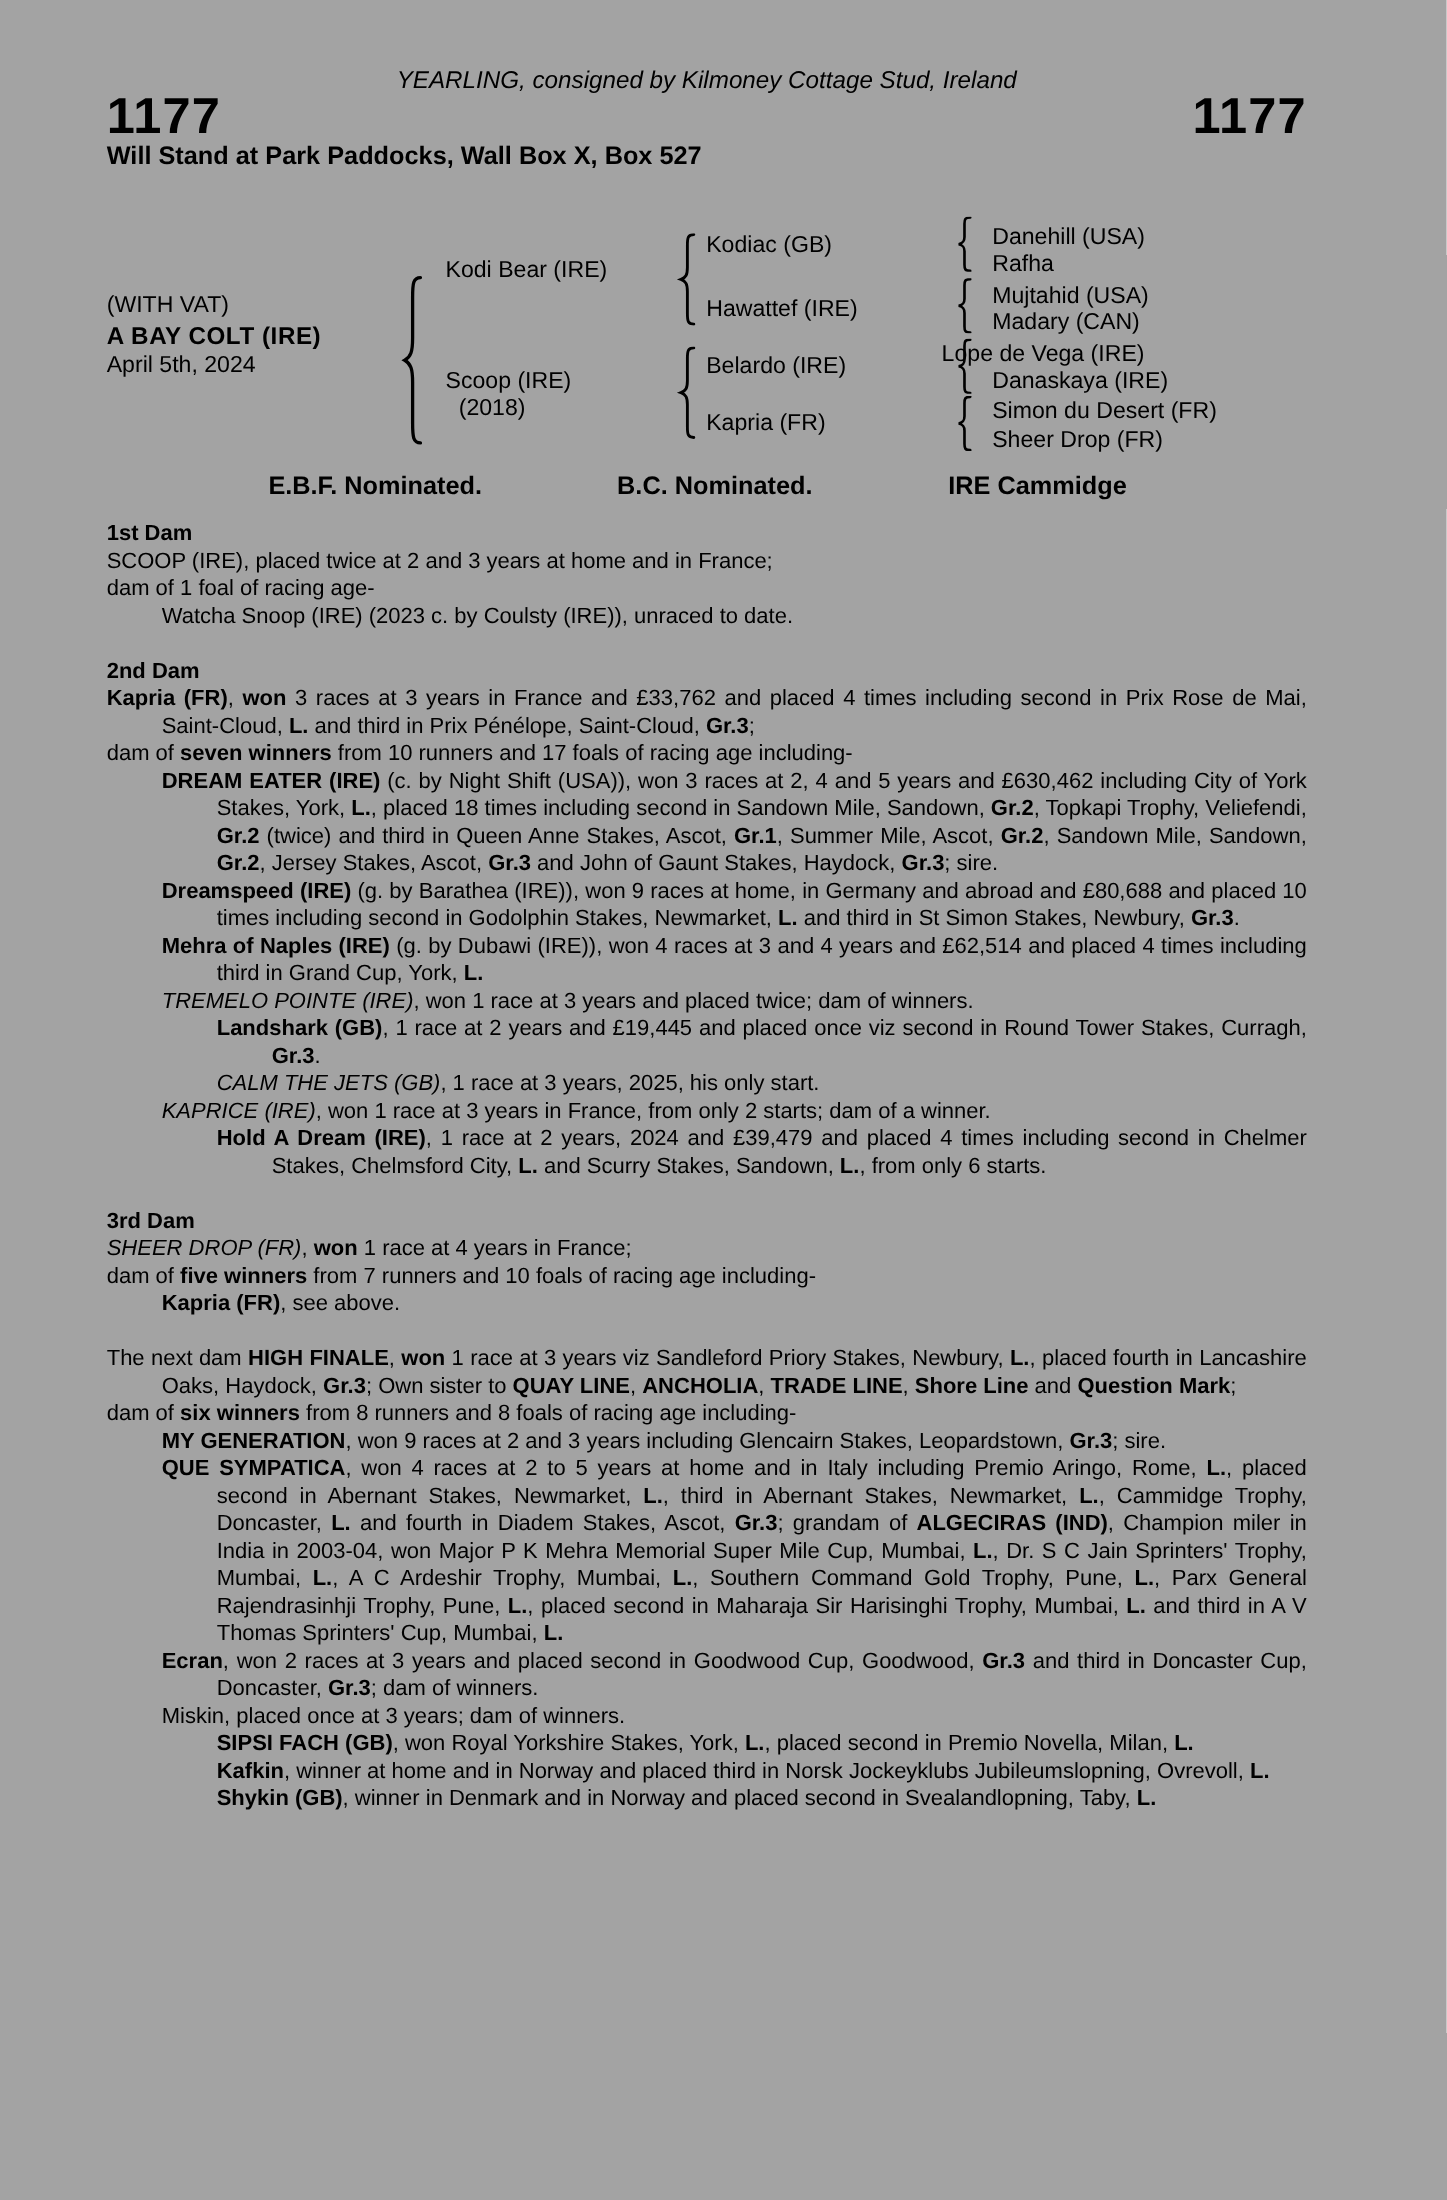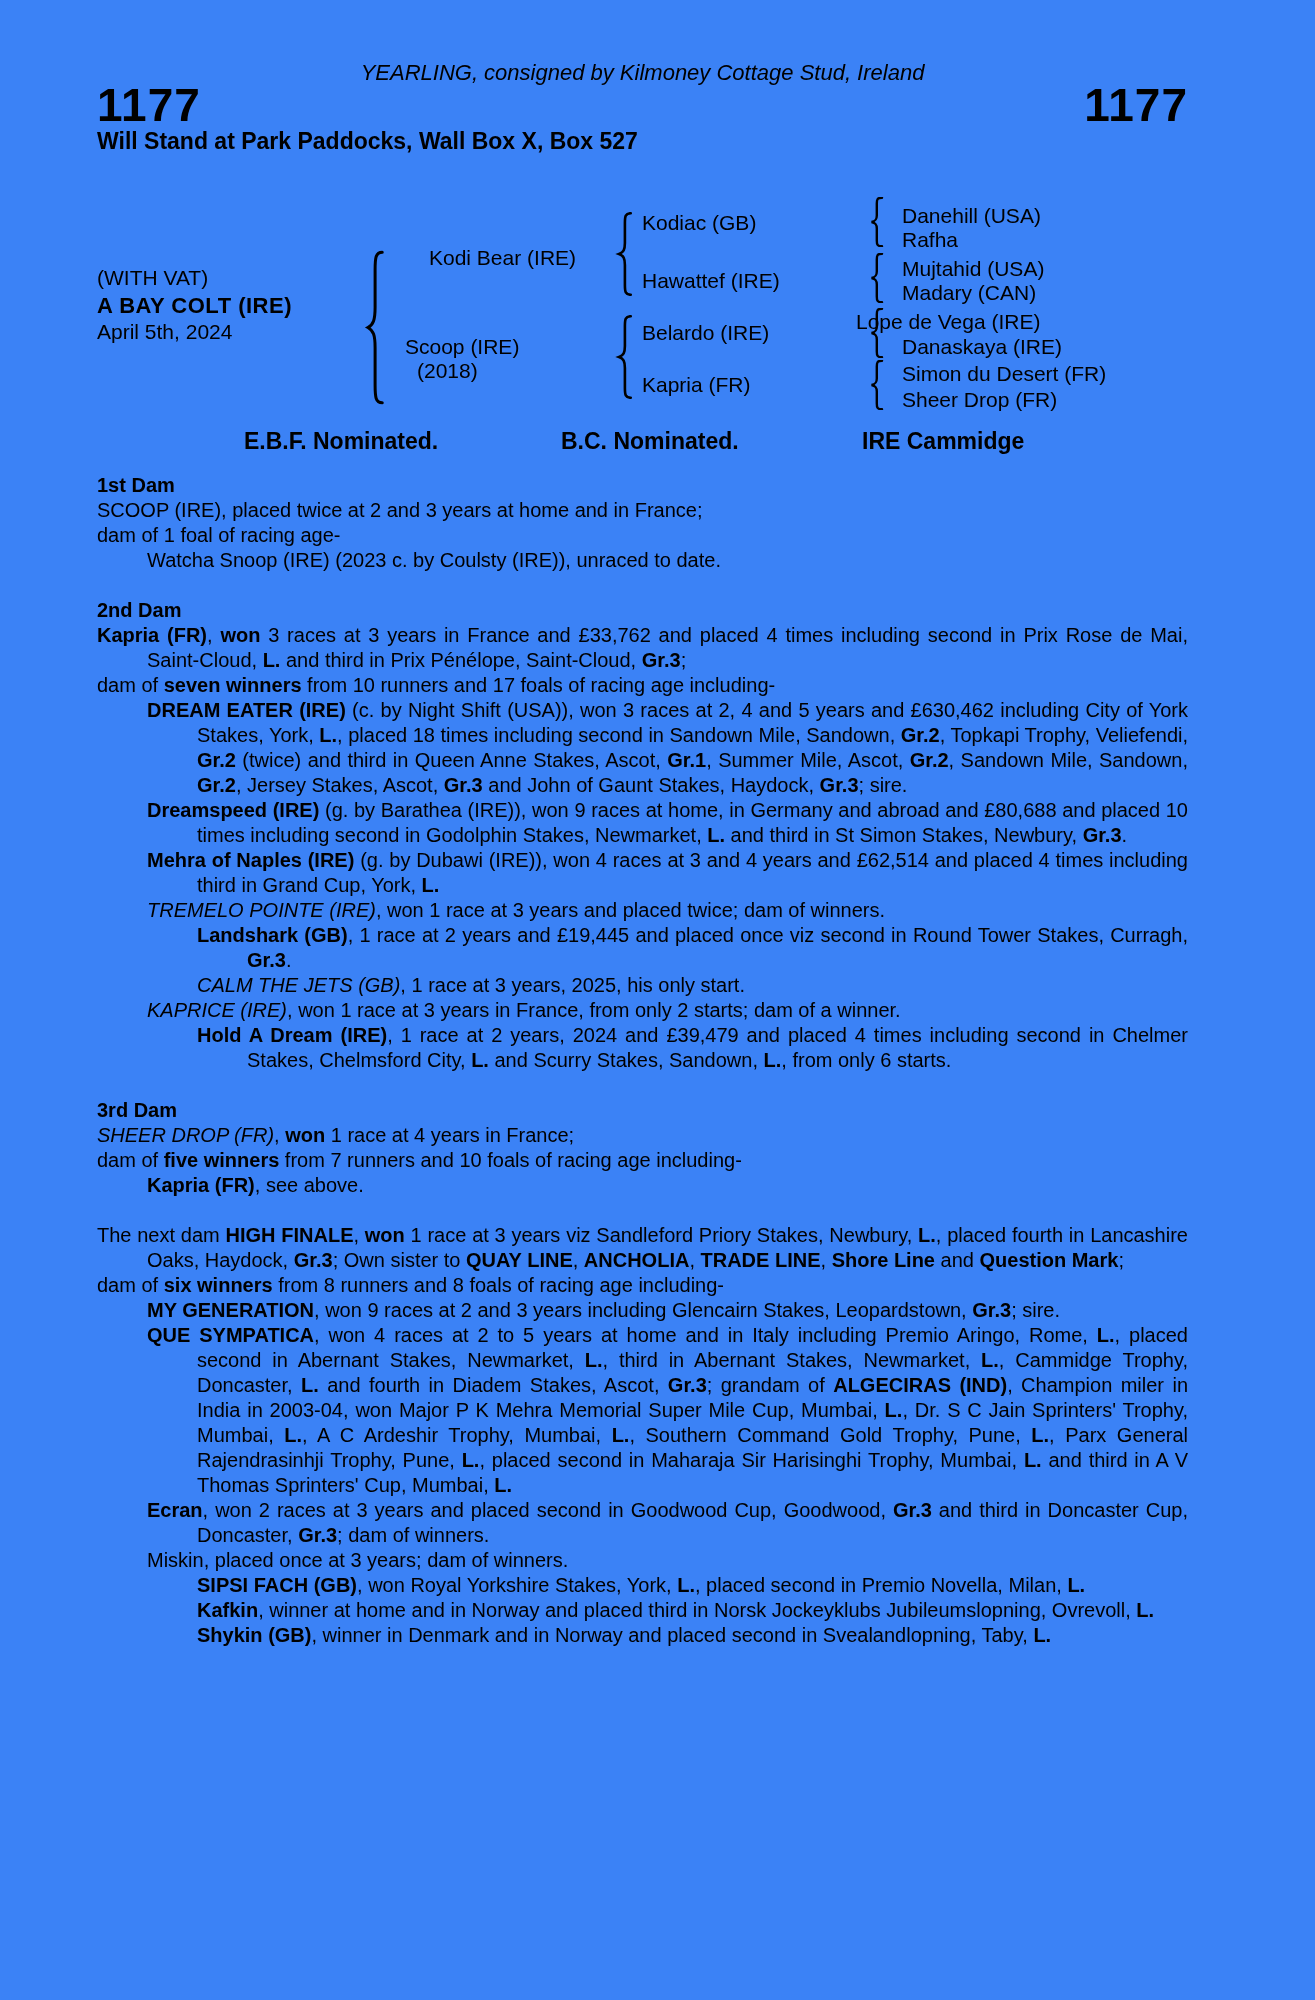--- a/index.html
+++ b/index.html
@@ -1,17 +1,17 @@
 <!DOCTYPE html>
 <html><head>
 <meta charset="utf-8">
 <style>
   html,body{margin:0;padding:0;background:#e8e8e8;}
   .page{
-    position:relative;width:1315px;height:2000px;background:#3b82f6;
+    position:relative;width:1315px;height:2000px;background:#a3a3a3;
     font-family:"Liberation Sans",sans-serif;color:#000;overflow:hidden;
   }
   
   .consignor{
     position:absolute;left:97px;top:60px;width:1091px;
     font-size:22px;font-style:italic;text-align:center;white-space:nowrap;
   }
   .lot{position:absolute;top:78px;font-size:46px;font-weight:bold;letter-spacing:1px;}
   .lot-left{left:97px;}
   .lot-right{right:127px;}
@@ -59,21 +59,21 @@
     <div class="ped" style="left:0;top:76px;">(WITH VAT)</div>
     <div class="ped colt-name" style="left:0;top:104px;">A BAY COLT (IRE)</div>
     <div class="ped" style="left:0;top:130px;">April 5th, 2024</div>
 
     <div class="brace" style="left:266px;top:60px;width:22px;height:155px;">
       <svg viewBox="0 0 20 100" preserveAspectRatio="none">
           <path d="M 17.5 1.5 C 11.5 1.5 11 5 11 13 L 11 37 C 11 45 9.5 48 4.5 50 C 9.5 52 11 55 11 63 L 11 87 C 11 95 11.5 98.5 17.5 98.5" fill="none" stroke="#000" stroke-width="3" stroke-linecap="round" vector-effect="non-scaling-stroke"></path>
         </svg>
     </div>
 
-    <div class="ped" style="left:308px;top:56px;margin-left:24px;">Kodi Bear (IRE)</div>
+    <div class="ped" style="left:308px;top:44px;">Kodi Bear (IRE)</div>
     <div class="ped" style="left:308px;top:145px;">Scoop (IRE)</div>
     <div class="ped" style="left:320px;top:169px;">(2018)</div>
 
     <div class="brace" style="left:518px;top:22px;width:18px;height:84px;">
       <svg viewBox="0 0 20 100" preserveAspectRatio="none">
           <path d="M 17.5 1.5 C 11.5 1.5 11 5 11 13 L 11 37 C 11 45 9.5 48 4.5 50 C 9.5 52 11 55 11 63 L 11 87 C 11 95 11.5 98.5 17.5 98.5" fill="none" stroke="#000" stroke-width="2.6" stroke-linecap="round" vector-effect="non-scaling-stroke"></path>
         </svg>
     </div>
     <div class="brace" style="left:518px;top:125px;width:18px;height:84px;">
       <svg viewBox="0 0 20 100" preserveAspectRatio="none">

